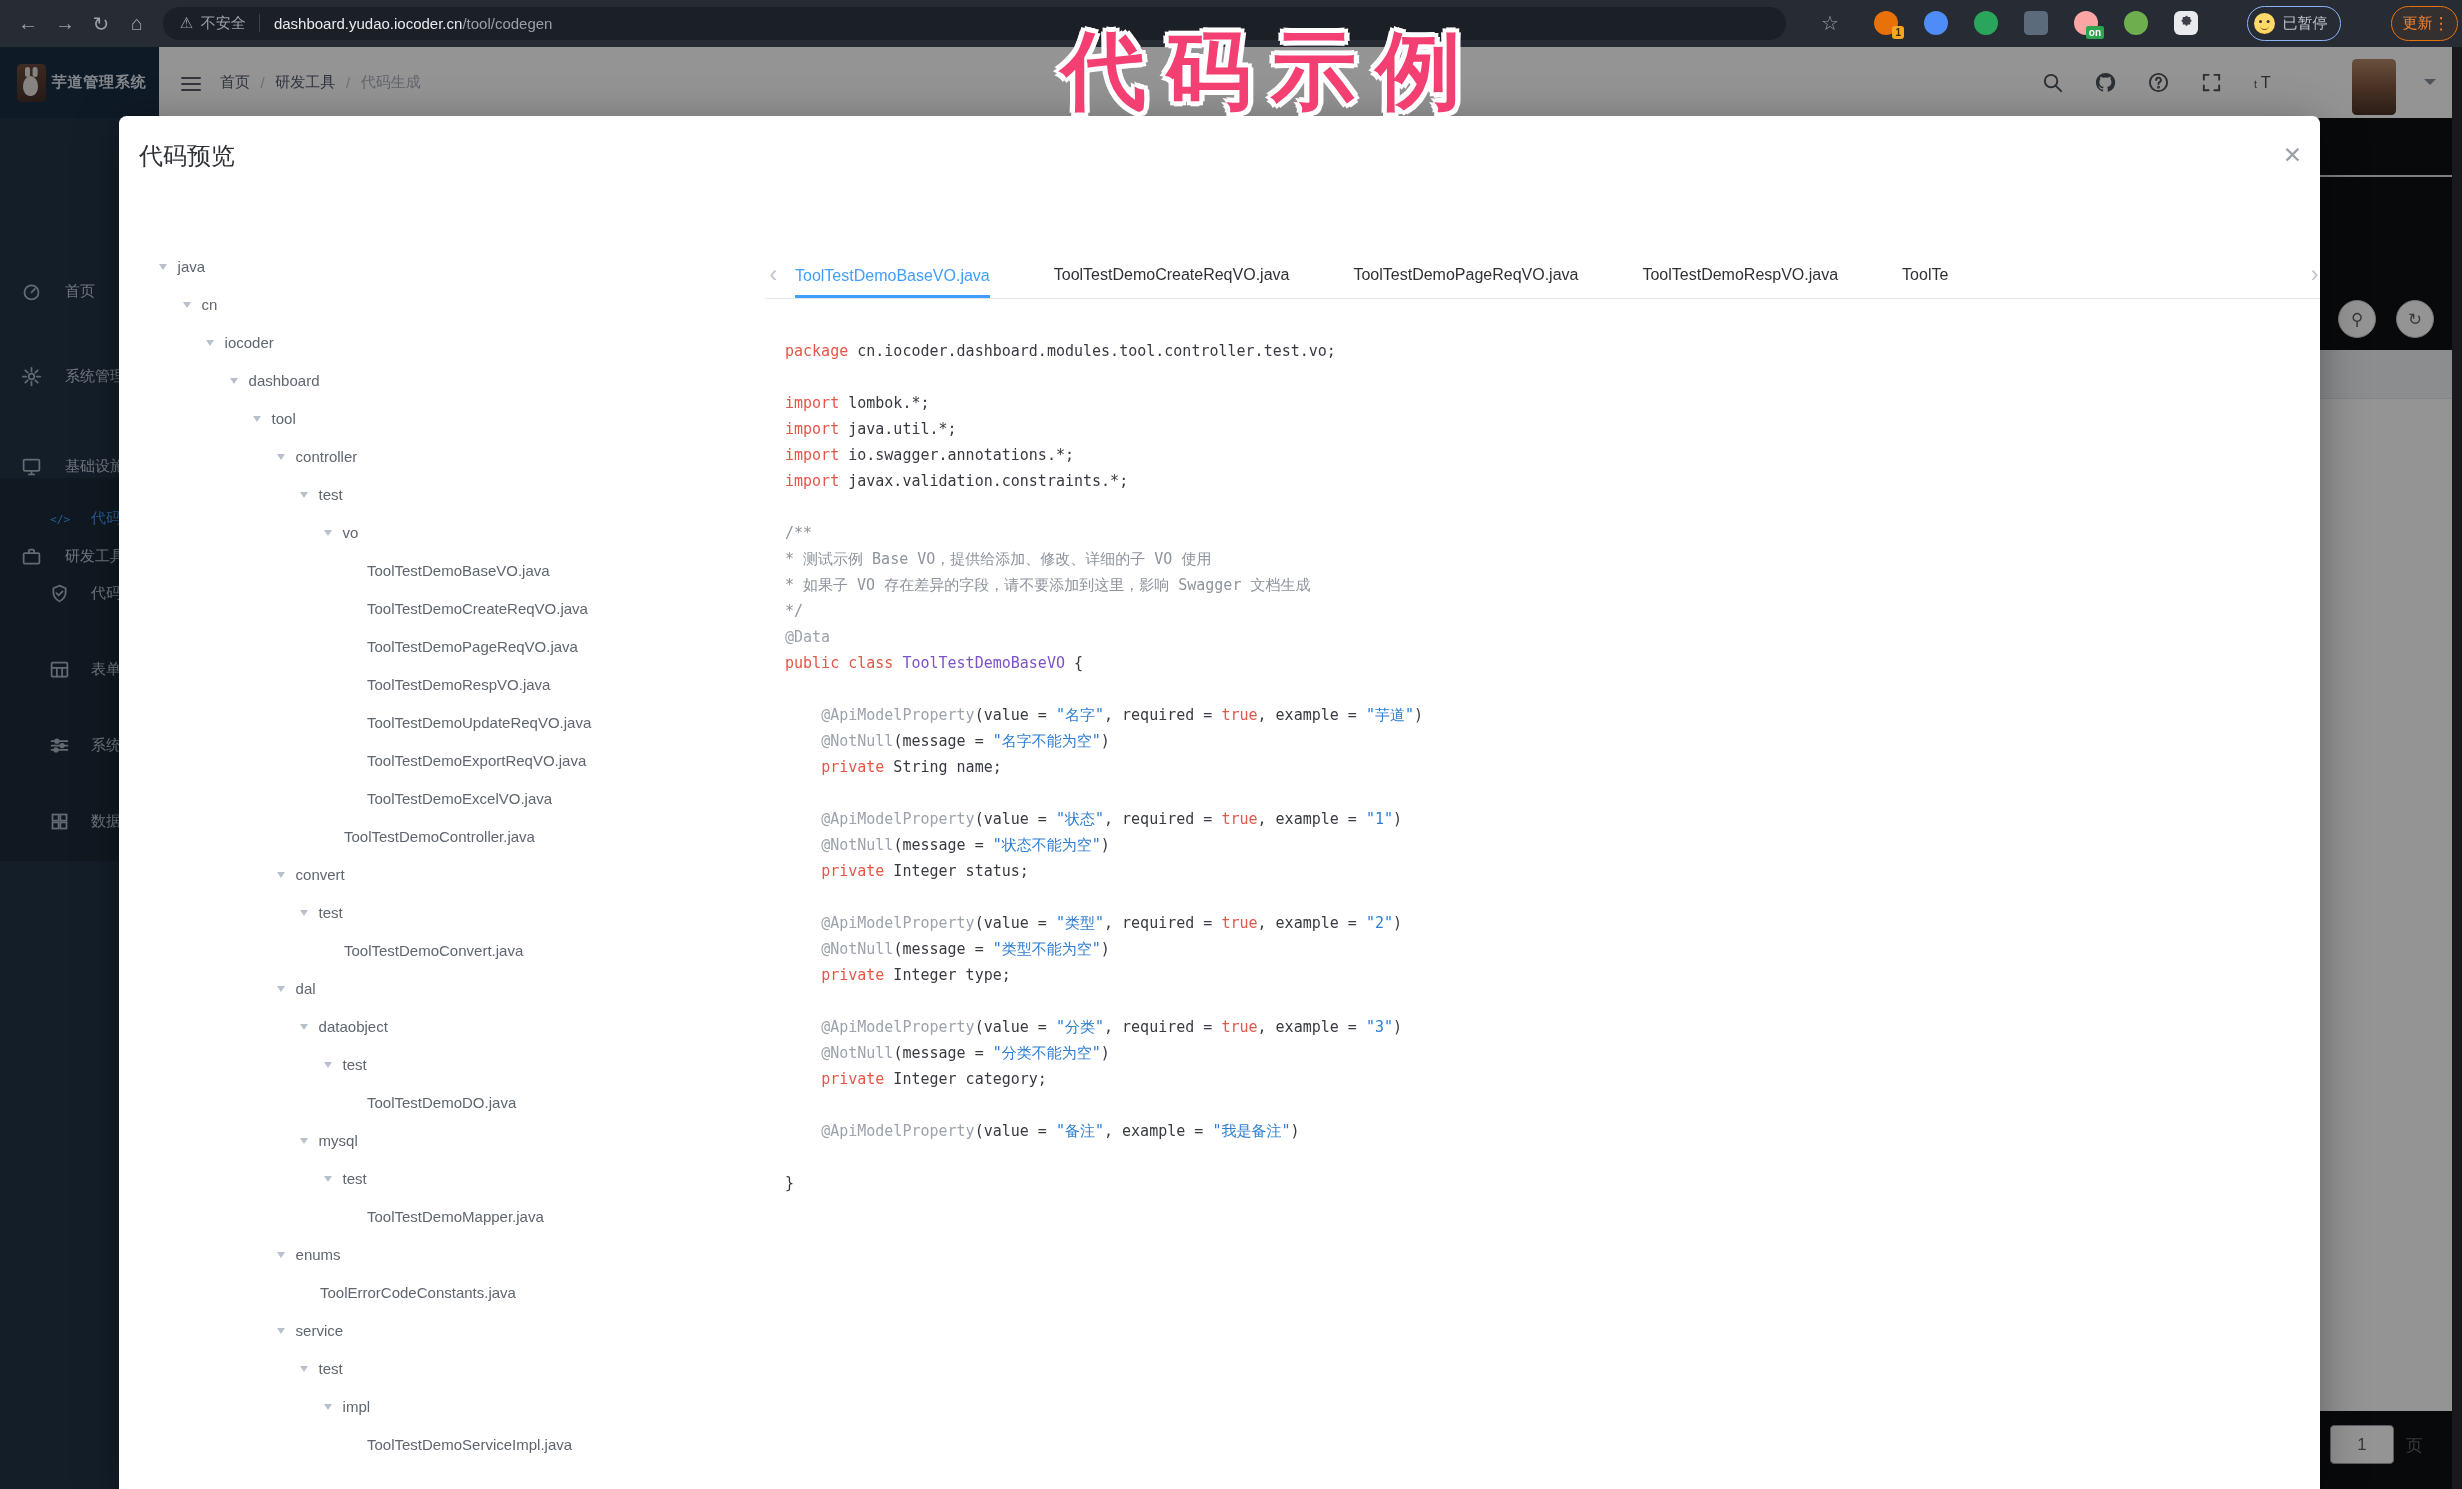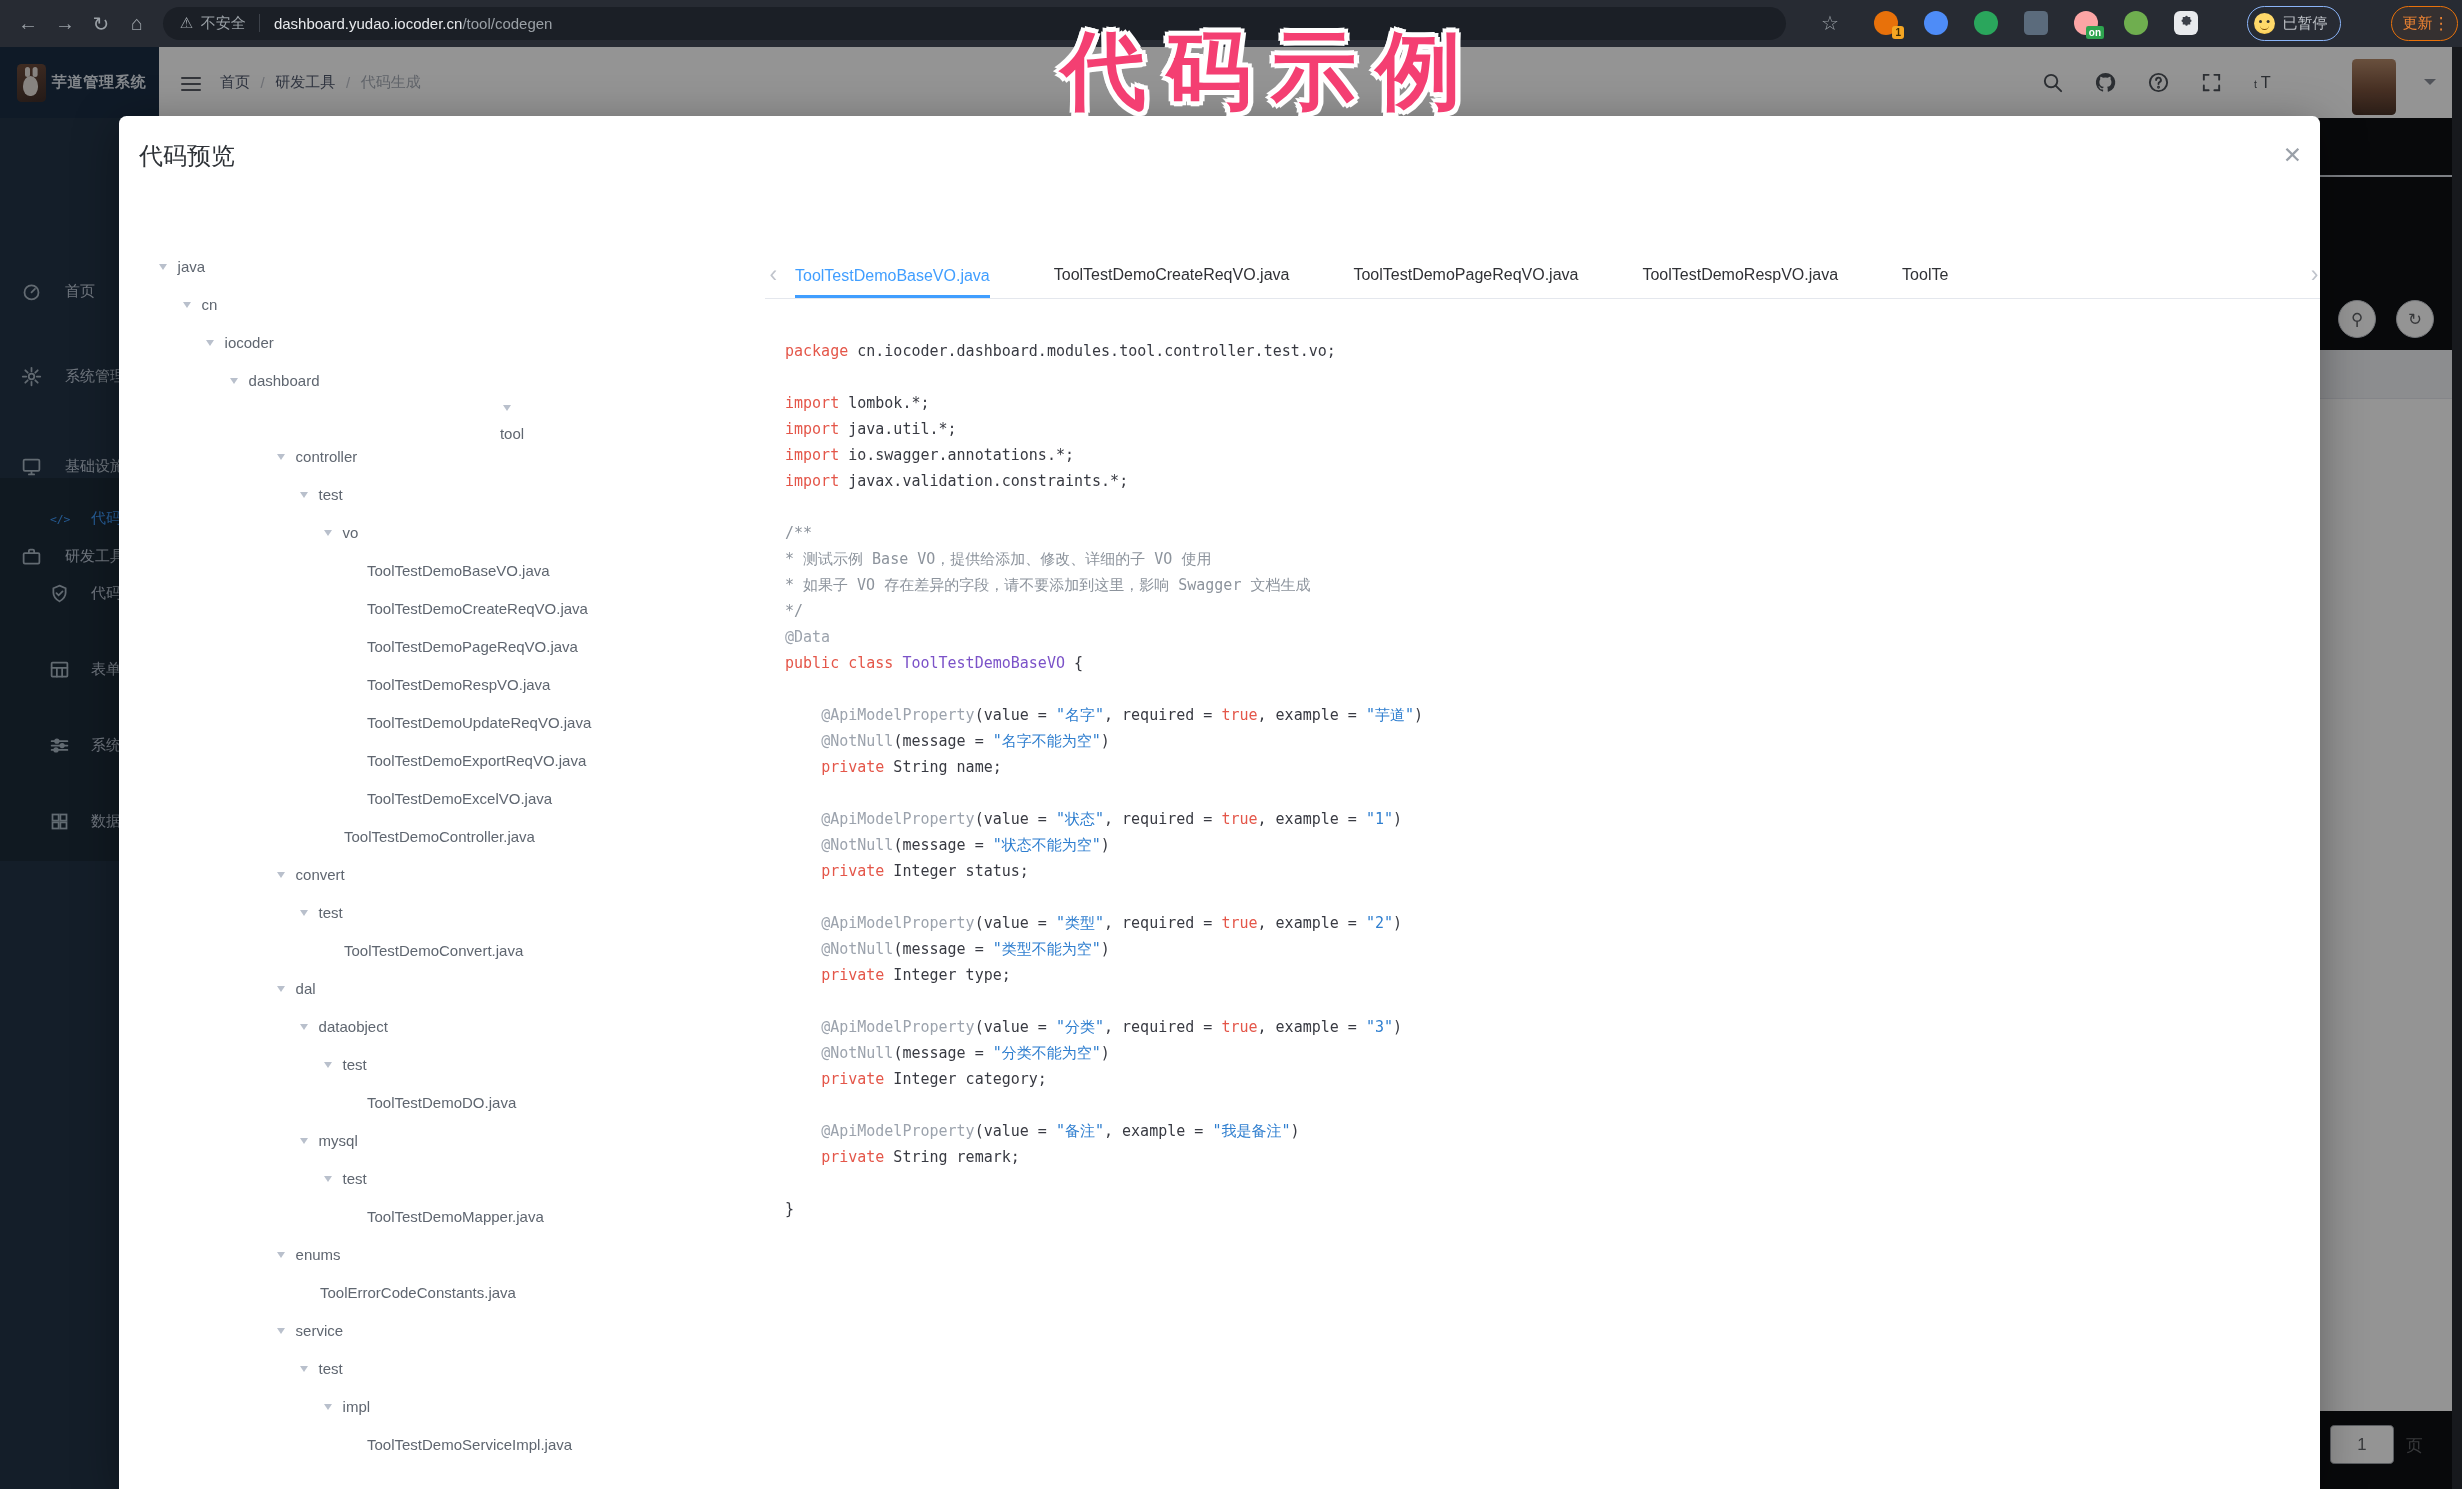--- a/index.html
+++ b/index.html
@@ -307,21 +307,21 @@
         <span>cn</span>
       </div>
       <div class="trow" style="padding-left: 87px;">
         <span class="caret"></span>
         <span>iocoder</span>
       </div>
       <div class="trow" style="padding-left: 111px;">
         <span class="caret"></span>
         <span>dashboard</span>
       </div>
-      <div class="trow" style="padding-left: 134px; flex-direction: column;">
+      <div class="trow" style="padding-left: 134px;">
         <span class="caret"></span>
         <span>tool</span>
       </div>
       <div class="trow" style="padding-left: 158px;">
         <span class="caret"></span>
         <span>controller</span>
       </div>
       <div class="trow" style="padding-left: 181px;">
         <span class="caret"></span>
         <span>test</span>
@@ -450,20 +450,19 @@
       <div class="cline">&nbsp;</div>
       <div class="cline"><span class="tk-t">    </span><span class="tk-a">@ApiModelProperty</span><span class="tk-t">(value = </span><span class="tk-s">"类型"</span><span class="tk-t">, required = </span><span class="tk-k">true</span><span class="tk-t">, example = </span><span class="tk-s">"2"</span><span class="tk-t">)</span></div>
       <div class="cline"><span class="tk-t">    </span><span class="tk-a">@NotNull</span><span class="tk-t">(message = </span><span class="tk-s">"类型不能为空"</span><span class="tk-t">)</span></div>
       <div class="cline"><span class="tk-t">    </span><span class="tk-k">private</span><span class="tk-t"> Integer type;</span></div>
       <div class="cline">&nbsp;</div>
       <div class="cline"><span class="tk-t">    </span><span class="tk-a">@ApiModelProperty</span><span class="tk-t">(value = </span><span class="tk-s">"分类"</span><span class="tk-t">, required = </span><span class="tk-k">true</span><span class="tk-t">, example = </span><span class="tk-s">"3"</span><span class="tk-t">)</span></div>
       <div class="cline"><span class="tk-t">    </span><span class="tk-a">@NotNull</span><span class="tk-t">(message = </span><span class="tk-s">"分类不能为空"</span><span class="tk-t">)</span></div>
       <div class="cline"><span class="tk-t">    </span><span class="tk-k">private</span><span class="tk-t"> Integer category;</span></div>
       <div class="cline">&nbsp;</div>
       <div class="cline"><span class="tk-t">    </span><span class="tk-a">@ApiModelProperty</span><span class="tk-t">(value = </span><span class="tk-s">"备注"</span><span class="tk-t">, example = </span><span class="tk-s">"我是备注"</span><span class="tk-t">)</span></div>
-      <div class="cline"><span class="tk-t">    </span><span class="tk-k">private</span><span class="tk-t"> String remark;</span></div>
       <div class="cline">&nbsp;</div>
       <div class="cline"><span class="tk-t">}</span></div>
     </div>
 </div>
 
 <div id="annotation">代码示例</div>
 
 
 </body></html>

